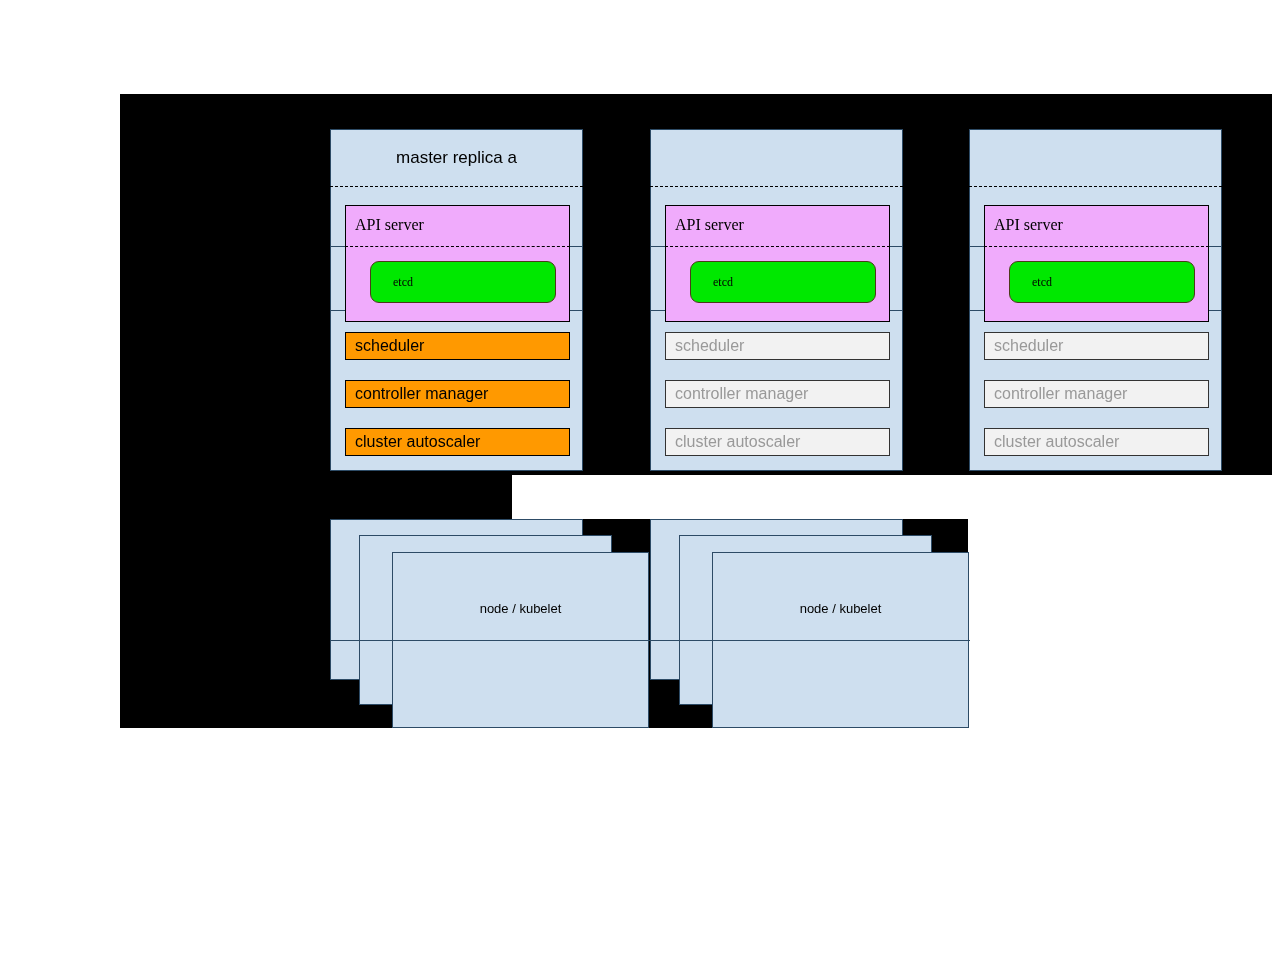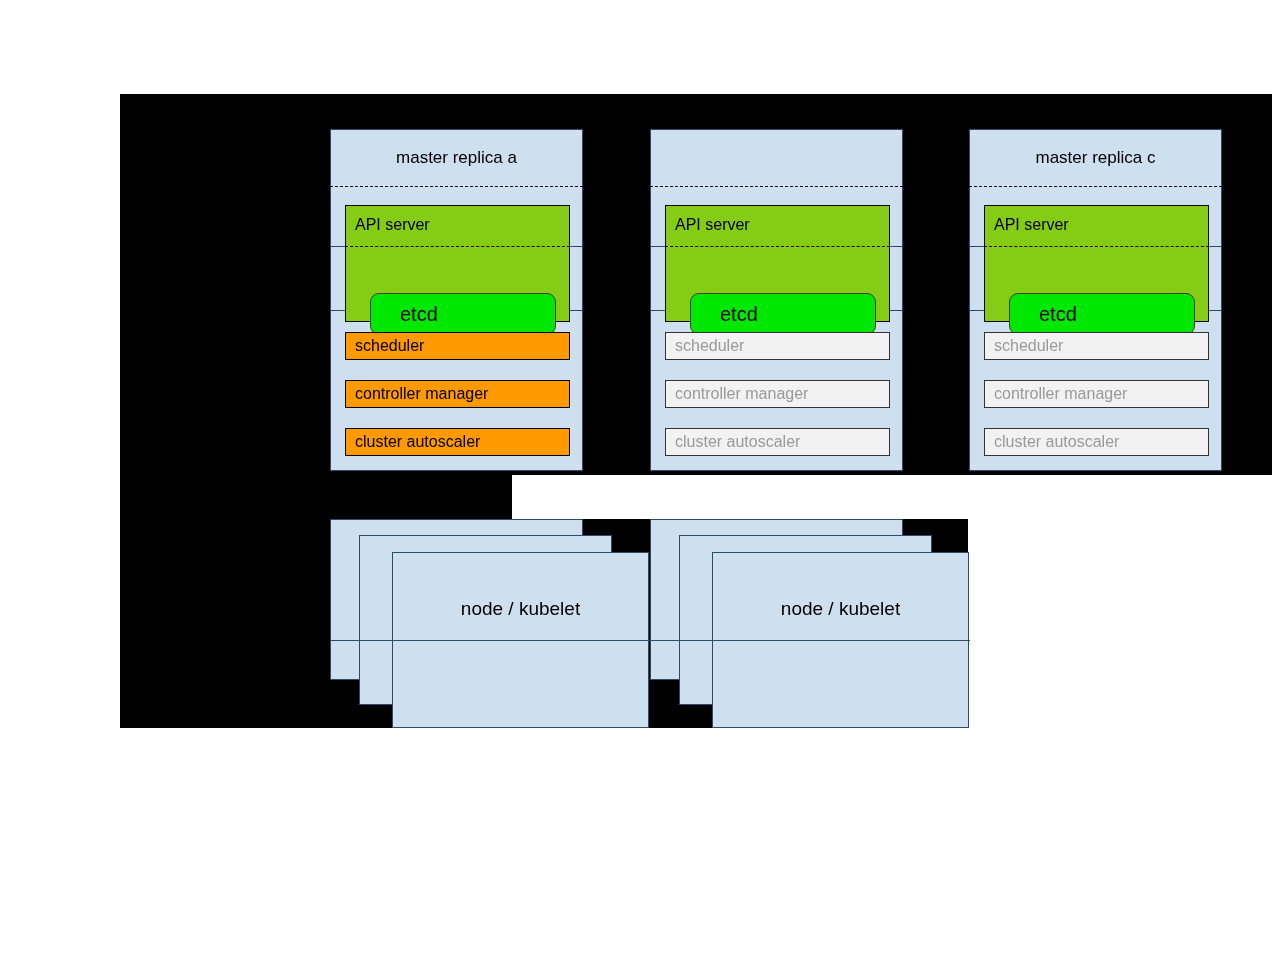--- a/index.html
+++ b/index.html
@@ -84,58 +84,58 @@
   .comp.inactive {
     background: #f2f2f2;
     border-color: #333333;
     color: #999999;
   }
 
   
   .apiserver {
     position: absolute;
     box-sizing: border-box;
-    background: #84cc16;
+    background: #f0abfc;
     border: 1px solid #000000;
+    font-family: Liberation Serif, serif;
   }
   .apiserver-label {
     position: absolute;
     left: 9px;
     top: 11px;
     font-size: 16px;
     color: #000000;
     line-height: 1;
   }
   .etcd {
     position: absolute;
     box-sizing: border-box;
     background: #00e800;
     border: 1px solid #4d3a1a;
     border-radius: 9px;
-    font-size: 20px;
+    font-size: 12px;
     color: #000000;
     display: flex;
     align-items: center;
-    padding-left: 29px;
-    margin-top: 32px;
+    padding-left: 22px;
   }
 
   
   .nodecard {
     position: absolute;
     box-sizing: border-box;
     background: #cedfef;
     border: 1px solid #2d4b66;
   }
   .node-label {
     position: absolute;
     left: 0;
     right: 0;
     text-align: center;
-    font-size: 19px;
+    font-size: 13px;
     color: #000000;
     line-height: 20px;
   }
   .hairline {
     position: absolute;
     border-top: 1px solid #2d4b66;
     height: 0;
   }
 </style>
 </head>
@@ -190,21 +190,20 @@
       </div>
     <div class="comp inactive" style="left:14px; top:250px; width:225px; height:28px;">
         <span>controller manager</span>
       </div>
     <div class="comp inactive" style="left:14px; top:298px; width:225px; height:28px;">
         <span>cluster autoscaler</span>
       </div>
   </div>
 
   <div class="replica abs" style="left:969px; top:129px; width:253px; height:342px;">
-    <div class="replica-title">master replica c</div>
     <div class="dash-sep" style="top:56px;"></div>
     <div class="solid-sep" style="top:116px;"></div>
     <div class="solid-sep" style="top:180px;"></div>
 
     <div class="apiserver" style="left:14px; top:75px; width:225px; height:117px;">
       <div class="apiserver-label">API server</div>
       <div class="dash-sep" style="top:40px;"></div>
       <div class="etcd" style="left:24px; top:55px; width:186px; height:42px;">
           <span>etcd</span>
         </div>

